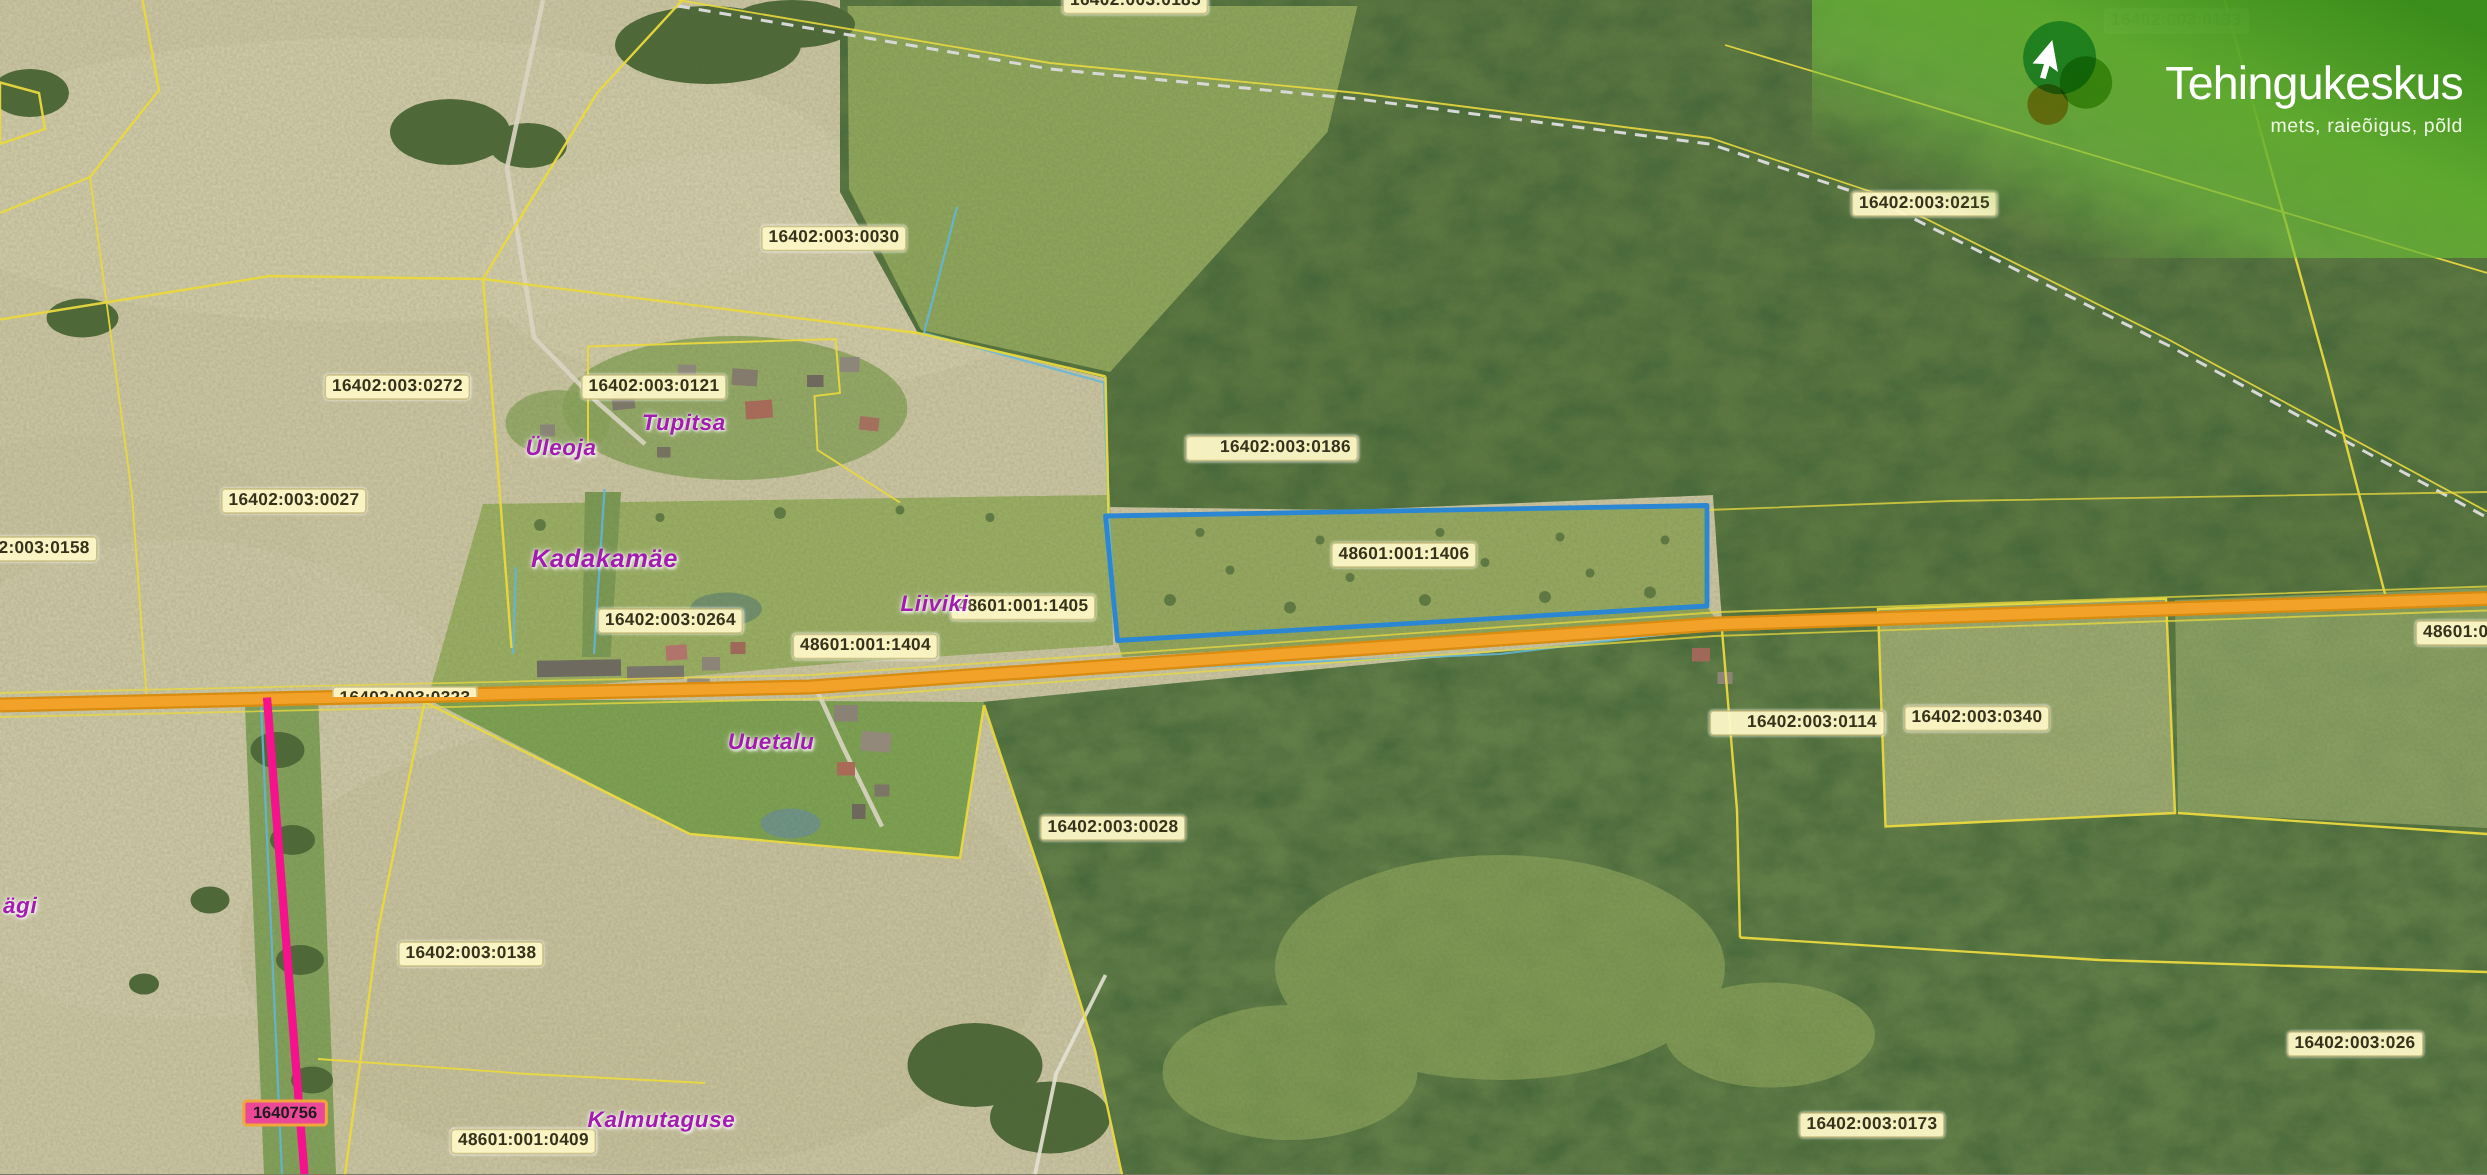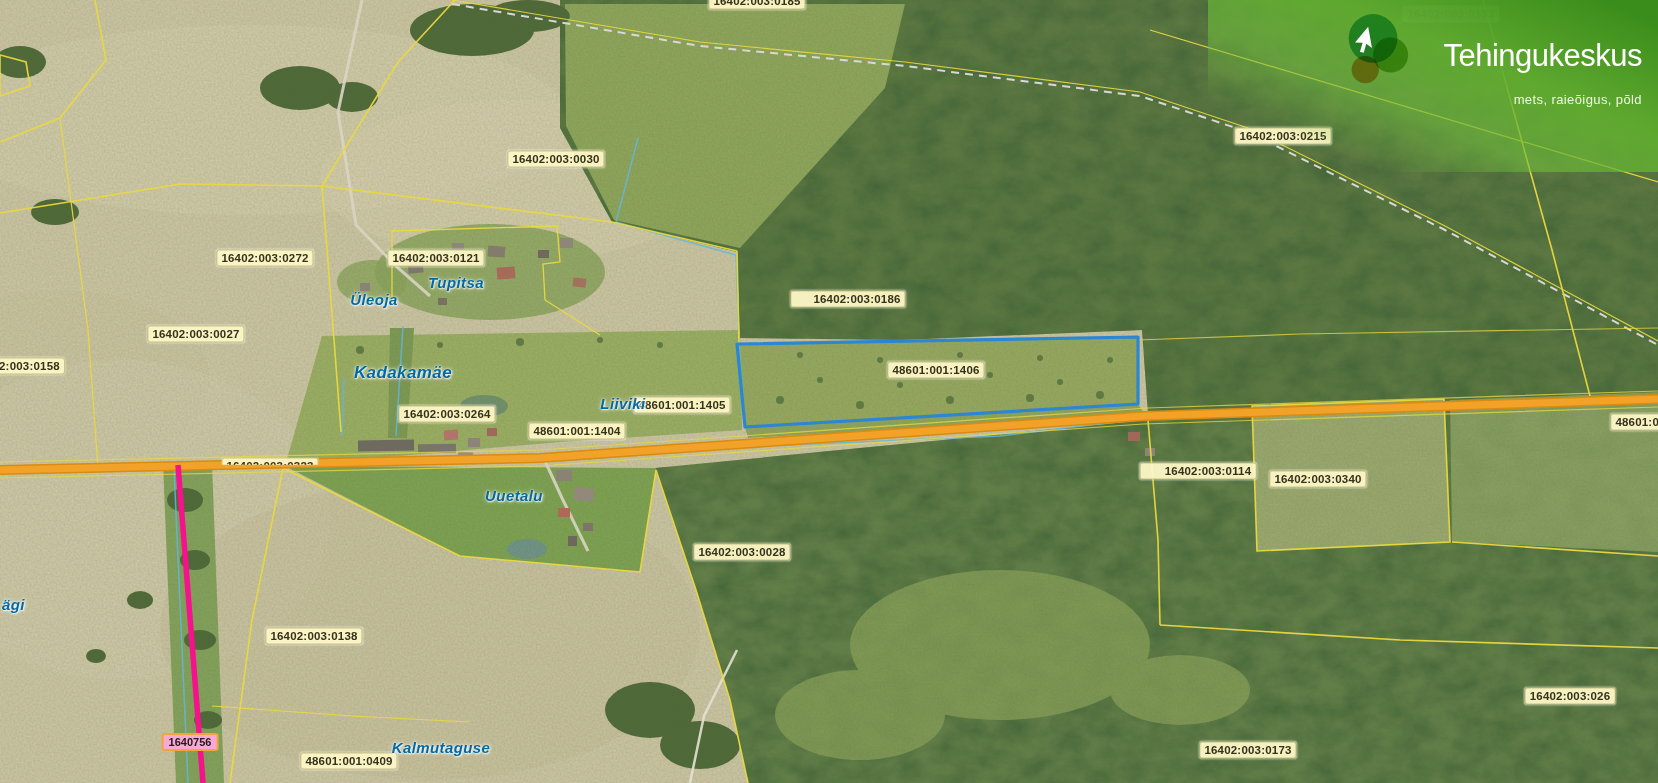--- a/index.html
+++ b/index.html
@@ -10,33 +10,33 @@
   .plabel{position:absolute;transform:translate(-50%,-50%);white-space:nowrap;
     font-size:11.5px;font-weight:700;color:#35311b;letter-spacing:.2px;
     background:rgba(253,247,198,.95);border:1px solid rgba(175,163,95,.6);
     border-radius:3px;padding:1px 4px 2px;box-shadow:0 0 2px rgba(255,255,255,.85);}
   .plabel.faded{background:rgba(240,243,236,.5);color:#5c6b5c;
     border-color:rgba(255,255,255,.25);box-shadow:none;}
   .plabel.cut-left{transform:translate(0,-50%);border-radius:0 3px 3px 0;}
   .plabel.cut-right{transform:translate(-100%,-50%);border-radius:3px 0 0 3px;}
   .plabel.under-road{clip-path:inset(0 0 58% 0);}
   .place{position:absolute;transform:translate(-50%,-50%);white-space:nowrap;
-    font-style:italic;font-weight:700;font-size:15px;color:#0369a1;letter-spacing:.4px;
+    font-style:italic;font-weight:700;font-size:15px;color:#a21caf;letter-spacing:.4px;
     text-shadow:0 0 2px rgba(255,255,255,.95),0 0 5px rgba(255,255,255,.7),1px 1px 2px rgba(255,255,255,.8);}
   .place.cut-left{transform:translate(0,-50%);}
   .rbadge{position:absolute;transform:translate(-50%,-50%);white-space:nowrap;
-    font-size:11px;font-weight:700;color:#1c1c1c;background:#f9a8d4;
+    font-size:11px;font-weight:700;color:#1c1c1c;background:#ec4899;
     border:2px solid #f0a63a;border-radius:3px;padding:1px 5px;}
   .brand-overlay{position:absolute;top:0;right:0;width:450px;height:172px;pointer-events:none;
     background:linear-gradient(203deg,rgba(58,142,26,.97) 6%,rgba(96,173,46,.93) 38%,
       rgba(112,188,60,.62) 60%,rgba(112,188,60,0) 80%);}
   .logo-svg{position:absolute;left:128px;top:10px;width:78px;height:88px;}
   .brand-text{position:absolute;right:16px;top:40px;text-align:right;color:#fff;}
   .brand-name{font-size:31px;font-weight:400;letter-spacing:-.5px;line-height:1;}
-  .brand-tagline{font-size:13px;font-weight:400;color:#eef8e4;letter-spacing:.4px;margin-top:21px;}
+  .brand-tagline{font-size:13px;font-weight:400;color:#eef8e4;letter-spacing:.4px;margin-top:5px;}
 </style>
 </head>
 <body>
 
 <div class="stage">
 
 <svg class="mapsvg" width="1658" height="783" viewBox="0 0 1658 783">
   <defs>
     <filter id="canopy" x="-2%" y="-2%" width="104%" height="104%">
       <feTurbulence type="fractalNoise" baseFrequency="0.035 0.05" numOctaves="4" seed="11" result="n"></feTurbulence>
@@ -210,21 +210,21 @@
       <div class="plabel" style="left: 436px; top: 258px;">16402:003:0121</div>
       <div class="plabel" style="left: 848px; top: 299px; padding-left: 22px;">16402:003:0186</div>
       <div class="plabel" style="left: 196px; top: 334px;">16402:003:0027</div>
       <div class="plabel cut-left" style="left: -6px; top: 366px;">2:003:0158</div>
       <div class="plabel" style="left: 447px; top: 414px;">16402:003:0264</div>
       <div class="plabel" style="left: 682px; top: 405px;">48601:001:1405</div>
       <div class="plabel" style="left: 577px; top: 431px;">48601:001:1404</div>
       <div class="plabel" style="left: 936px; top: 370px;">48601:001:1406</div>
       <div class="plabel cut-right" style="left: 1664px; top: 422px;">48601:0</div>
       <div class="plabel under-road" style="left: 270px; top: 466px;">16402:003:0323</div>
-      <div class="plabel" style="left: 1198px; top: 471px; padding-left: 24px;">16402:003:0114</div>
+      <div class="plabel" style="left: 1198px; top: 482px; padding-left: 24px;">16402:003:0114</div>
       <div class="plabel" style="left: 1318px; top: 479px;">16402:003:0340</div>
       <div class="plabel" style="left: 742px; top: 552px;">16402:003:0028</div>
       <div class="plabel" style="left: 298px; top: 636px; margin-left: 16px;">16402:003:0138</div>
       <div class="plabel" style="left: 1248px; top: 750px;">16402:003:0173</div>
       <div class="plabel" style="left: 1570px; top: 696px;">16402:003:026</div>
       <div class="plabel" style="left: 349px; top: 761px;">48601:001:0409</div>
       <div class="place" style="left: 374px; top: 299px;">Üleoja</div>
       <div class="place" style="left: 456px; top: 282px;">Tupitsa</div>
       <div class="place" style="left: 403px; top: 373px; font-size: 17px;">Kadakamäe</div>
       <div class="place" style="left: 623px; top: 403px;">Liiviki</div>

